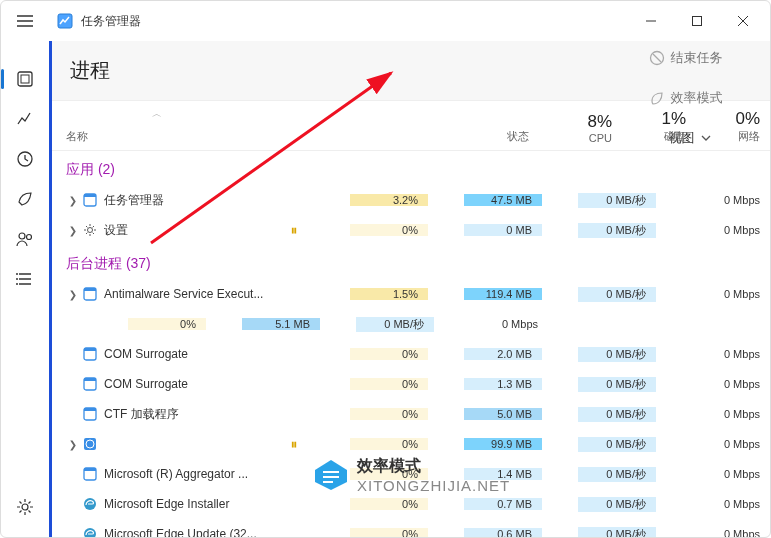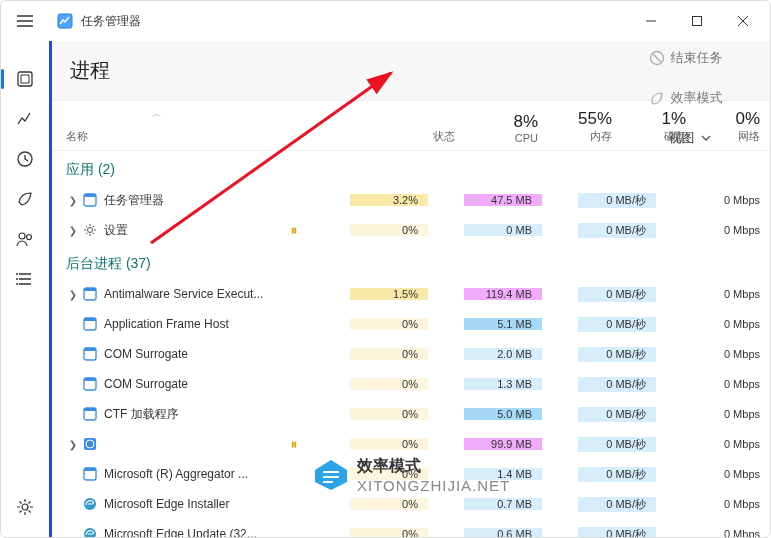--- a/index.html
+++ b/index.html
@@ -28,32 +28,32 @@
 
 .table-head { display: flex; height: 50px; border-bottom: 1px solid #eee; font-size: 11px; color: #666; }
 .th-name { flex: 1; display: flex; align-items: flex-end; padding: 0 0 6px 14px; position: relative; }
 .th-sort { position: absolute; top: 6px; left: 100px; color: #999; font-size: 10px; }
 .th-status { width: 60px; display: flex; align-items: flex-end; padding-bottom: 6px; justify-content: center; }
 .th-col { width: 74px; display: flex; flex-direction: column; align-items: flex-end; justify-content: flex-end; padding: 0 10px 6px 0; }
 .th-col .pct { font-size: 17px; color: #222; }
 .th-col .lbl { font-size: 11px; color: #666; }
 
 .table-body { flex: 1; overflow-y: auto; }
-.group { padding: 10px 0 6px 14px; font-size: 14px; color: #0f766e; }
+.group { padding: 10px 0 6px 14px; font-size: 14px; color: #a21caf; }
 .row { display: flex; height: 30px; align-items: center; font-size: 12px; }
 .row .exp { width: 14px; text-align: center; color: #666; font-size: 10px; }
 .row .ico { width: 20px; display: flex; justify-content: center; }
 .row .nm { flex: 1; padding-left: 4px; color: #333; white-space: nowrap; overflow: hidden; text-overflow: ellipsis; }
 .row .st { width: 40px; text-align: center; color: #d9a400; font-size: 14px; }
 .cell { width: 78px; text-align: right; padding-right: 10px; font-size: 11px; color: #333; margin-left: 36px; }
 .cell.cpu-lo { background: #fdf6dc; }
 .cell.cpu-mid { background: #f9e9a8; }
 .cell.mem-lo { background: #d6eefc; }
 .cell.mem-mid { background: #a6d9f7; }
-.cell.mem-hi { background: #f0abfc; }
+.cell.mem-hi { background: #7dd3fc; }
 .cell.dsk { background: #d6eefc; }
 .cell.net { }
 
 .pad { padding-left: 14px; display: flex; align-items: center; flex: 1; }
 
 .arrow-overlay { position: absolute; left: 140px; top: 52px; pointer-events: none; }
 .watermark { position: absolute; left: 310px; top: 455px; display: flex; align-items: center; gap: 6px; pointer-events: none; }
 .watermark .wtxt { font-size: 16px; font-weight: bold; color: #333; }
 .watermark .wsub { font-size: 15px; letter-spacing: 1px; color: #888; }
 svg { display: block; }
@@ -180,24 +180,20 @@
         <span>名称</span>
       </div>
       <div class="th-status">
           <span>状态</span>
         </div>
       <div class="th-col">
           <span class="pct">8%</span>
           <span class="lbl">CPU</span>
         </div>
       <div class="th-col">
-          <span class="pct">55%</span>
-          <span class="lbl">内存</span>
-        </div>
-      <div class="th-col">
           <span class="pct">1%</span>
           <span class="lbl">磁盘</span>
         </div>
       <div class="th-col">
           <span class="pct">0%</span>
           <span class="lbl">网络</span>
         </div>
     </div>
 
     <div class="table-body" id="tbody">
@@ -248,30 +244,20 @@
             </span>
             <span class="nm">Antimalware Service Execut...</span>
           </div>
           <div class="st"></div>
           <div class="cell cpu-mid">1.5%</div>
           <div class="cell mem-hi">119.4 MB</div>
           <div class="cell dsk">0 MB/秒</div>
           <div class="cell net">0 Mbps</div>
         </div>
         <div class="row">
-          <div class="pad">
-            <span class="exp"></span>
-            <span class="ico">
-              <svg width="14" height="14">
-                <rect x="1" y="1" width="12" height="12" rx="2" fill="none" stroke="#3a8ee6" stroke-width="1.3"></rect>
-                <rect x="1" y="1" width="12" height="3" fill="#3a8ee6"></rect>
-              </svg>
-            </span>
-            <span class="nm">Application Frame Host</span>
-          </div>
           <div class="st"></div>
           <div class="cell cpu-lo">0%</div>
           <div class="cell mem-mid">5.1 MB</div>
           <div class="cell dsk">0 MB/秒</div>
           <div class="cell net">0 Mbps</div>
         </div>
         <div class="row">
           <div class="pad">
             <span class="exp"></span>
             <span class="ico">

